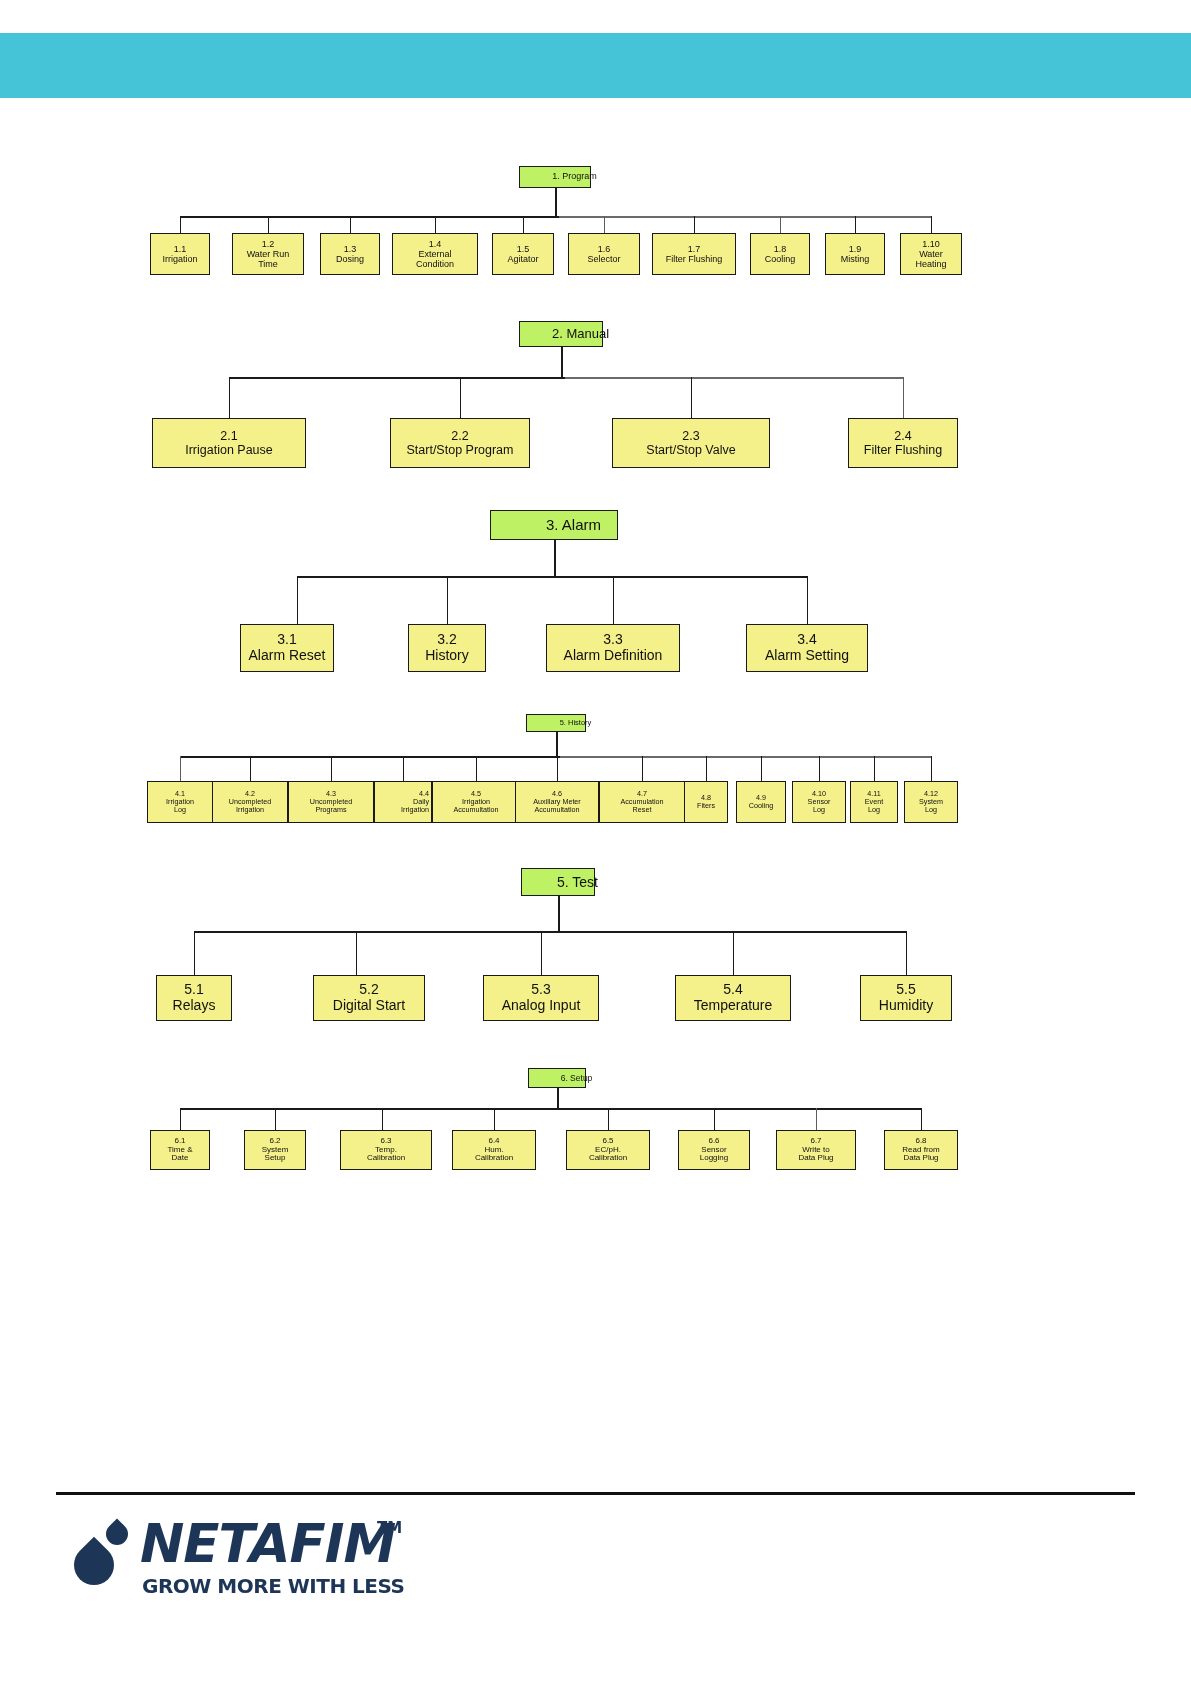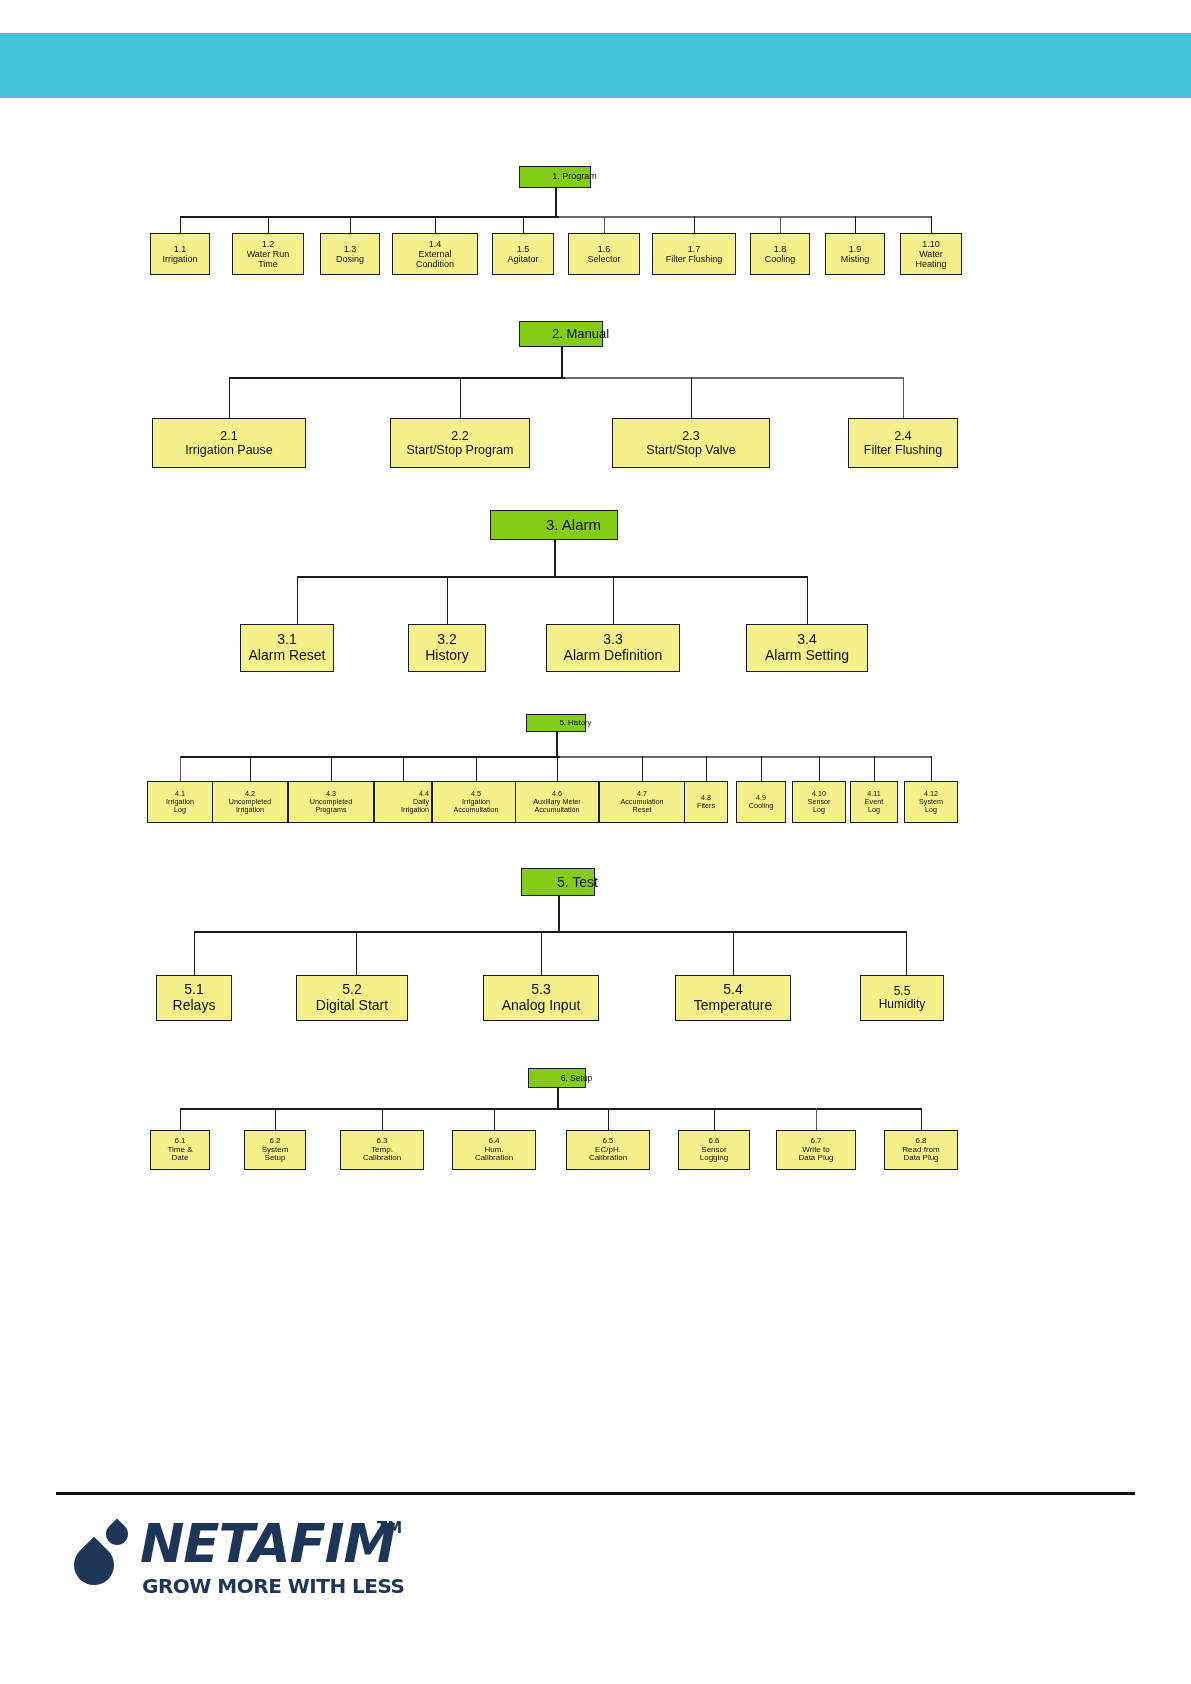--- a/index.html
+++ b/index.html
@@ -35,21 +35,21 @@
   }
 
   .tree-section {
     position: relative;
     width: 1191px;
   }
 
   
   .root-node {
     position: absolute;
-    background: #84cc16;
+    background: #bef264;
     border: 1px solid #1a1a1a;
     box-sizing: border-box;
     text-align: center;
     display: flex;
     align-items: center;
     justify-content: center;
     line-height: 1.05;
     color: #111;
     white-space: nowrap;
     padding-left: 39px;
@@ -350,36 +350,36 @@
     <div class="tree-section" style="height: 200px; position: absolute; top: 760px; left: 0px;">
       <div class="root-node" style="left: 521px; top: 10px; width: 74px; height: 28px; font-size: 14px;">5. Test</div>
       <div class="vline" style="left: 558px; top: 38px; height: 35px; width: 2px;"></div>
       <div class="hbus" style="left: 194px; top: 73px; width: 712px; height: 2px;"></div>
       <div class="vline" style="left: 194px; top: 73px; height: 44px;"></div>
       <div class="leaf-node" style="left: 156px; top: 117px; width: 76px; min-height: 46px; font-size: 14px;">
         <span class="num">5.1</span>
         <span class="lbl">Relays</span>
       </div>
       <div class="vline" style="left: 356px; top: 73px; height: 44px;"></div>
-      <div class="leaf-node" style="left: 296px; top: 117px; width: 112px; min-height: 46px; font-size: 14px;">
+      <div class="leaf-node" style="left: 313px; top: 117px; width: 112px; min-height: 46px; font-size: 14px;">
         <span class="num">5.2</span>
         <span class="lbl">Digital Start</span>
       </div>
       <div class="vline" style="left: 541px; top: 73px; height: 44px;"></div>
       <div class="leaf-node" style="left: 483px; top: 117px; width: 116px; min-height: 46px; font-size: 14px;">
         <span class="num">5.3</span>
         <span class="lbl">Analog Input</span>
       </div>
       <div class="vline" style="left: 733px; top: 73px; height: 44px;"></div>
       <div class="leaf-node" style="left: 675px; top: 117px; width: 116px; min-height: 46px; font-size: 14px;">
         <span class="num">5.4</span>
         <span class="lbl">Temperature</span>
       </div>
       <div class="vline" style="left: 906px; top: 73px; height: 44px;"></div>
-      <div class="leaf-node" style="left: 860px; top: 117px; width: 84px; min-height: 46px; font-size: 12px;">
+      <div class="leaf-node" style="left: 860px; top: 117px; width: 92px; min-height: 46px; font-size: 14px;">
         <span class="num">5.5</span>
         <span class="lbl">Humidity</span>
       </div>
     </div>
     <div class="tree-section" style="height: 180px; position: absolute; top: 960px; left: 0px;">
       <div class="root-node" style="left: 528px; top: 10px; width: 58px; height: 20px; font-size: 8.5px;">6. Setup</div>
       <div class="vline" style="left: 557px; top: 30px; height: 20px; width: 2px;"></div>
       <div class="hbus" style="left: 180px; top: 50px; width: 741px; height: 2px;"></div>
       <div class="vline" style="left: 180px; top: 50px; height: 22px;"></div>
       <div class="leaf-node" style="left: 150px; top: 72px; width: 60px; min-height: 40px; font-size: 8px;">
@@ -387,21 +387,21 @@
         <span class="lbl">Time &amp;</span>
         <span class="lbl">Date</span>
       </div>
       <div class="vline" style="left: 275px; top: 50px; height: 22px;"></div>
       <div class="leaf-node" style="left: 244px; top: 72px; width: 62px; min-height: 40px; font-size: 8px;">
         <span class="num">6.2</span>
         <span class="lbl">System</span>
         <span class="lbl">Setup</span>
       </div>
       <div class="vline" style="left: 382px; top: 50px; height: 22px;"></div>
-      <div class="leaf-node" style="left: 340px; top: 72px; width: 84px; min-height: 40px; font-size: 8px;">
+      <div class="leaf-node" style="left: 340px; top: 72px; width: 92px; min-height: 40px; font-size: 8px;">
         <span class="num">6.3</span>
         <span class="lbl">Temp.</span>
         <span class="lbl">Calibration</span>
       </div>
       <div class="vline" style="left: 494px; top: 50px; height: 22px;"></div>
       <div class="leaf-node" style="left: 452px; top: 72px; width: 84px; min-height: 40px; font-size: 8px;">
         <span class="num">6.4</span>
         <span class="lbl">Hum.</span>
         <span class="lbl">Calibration</span>
       </div>

